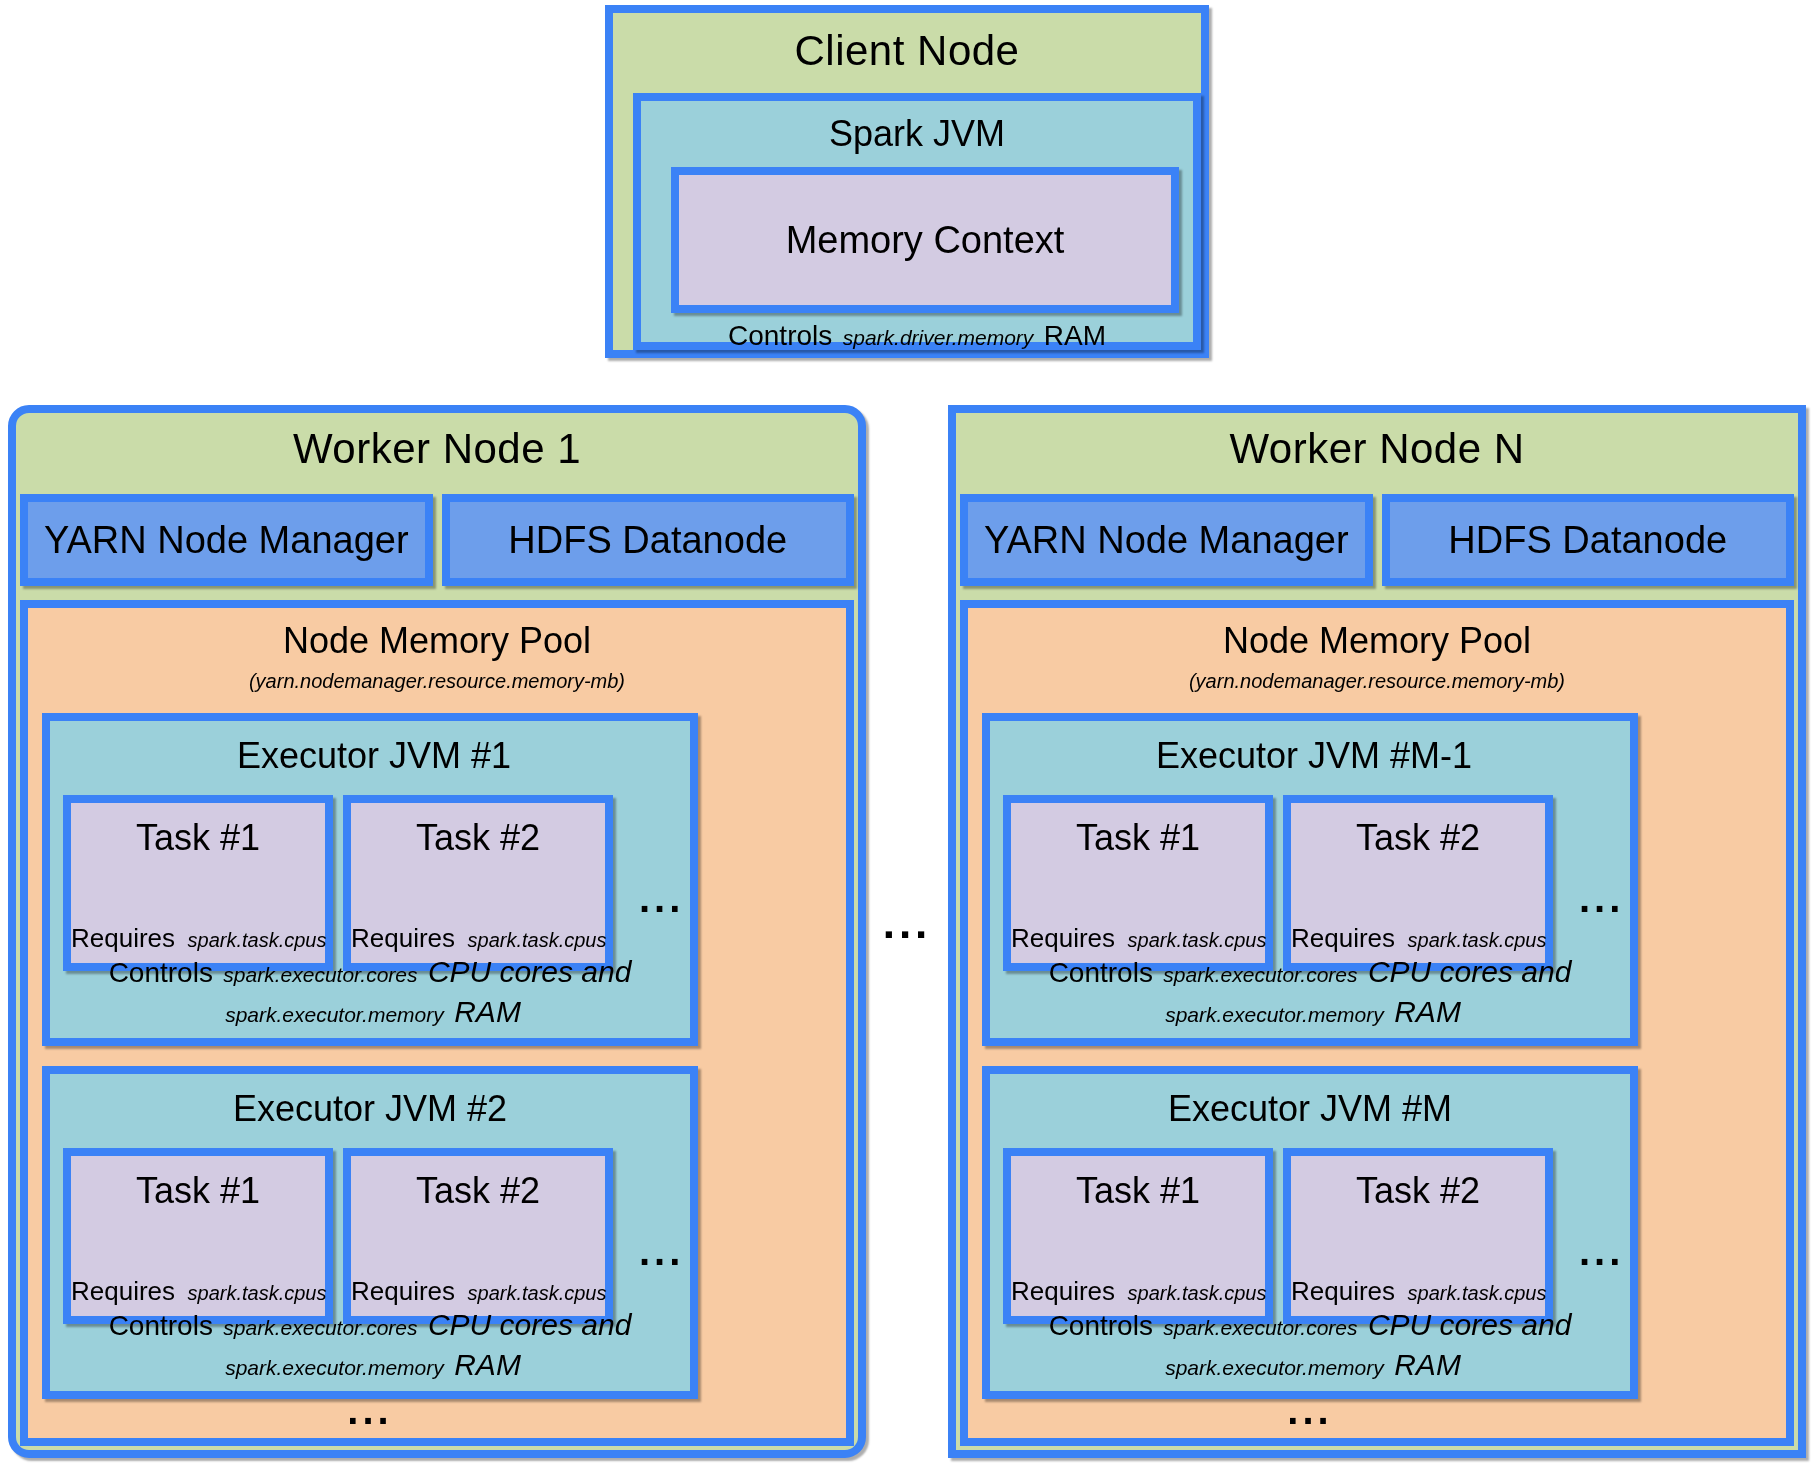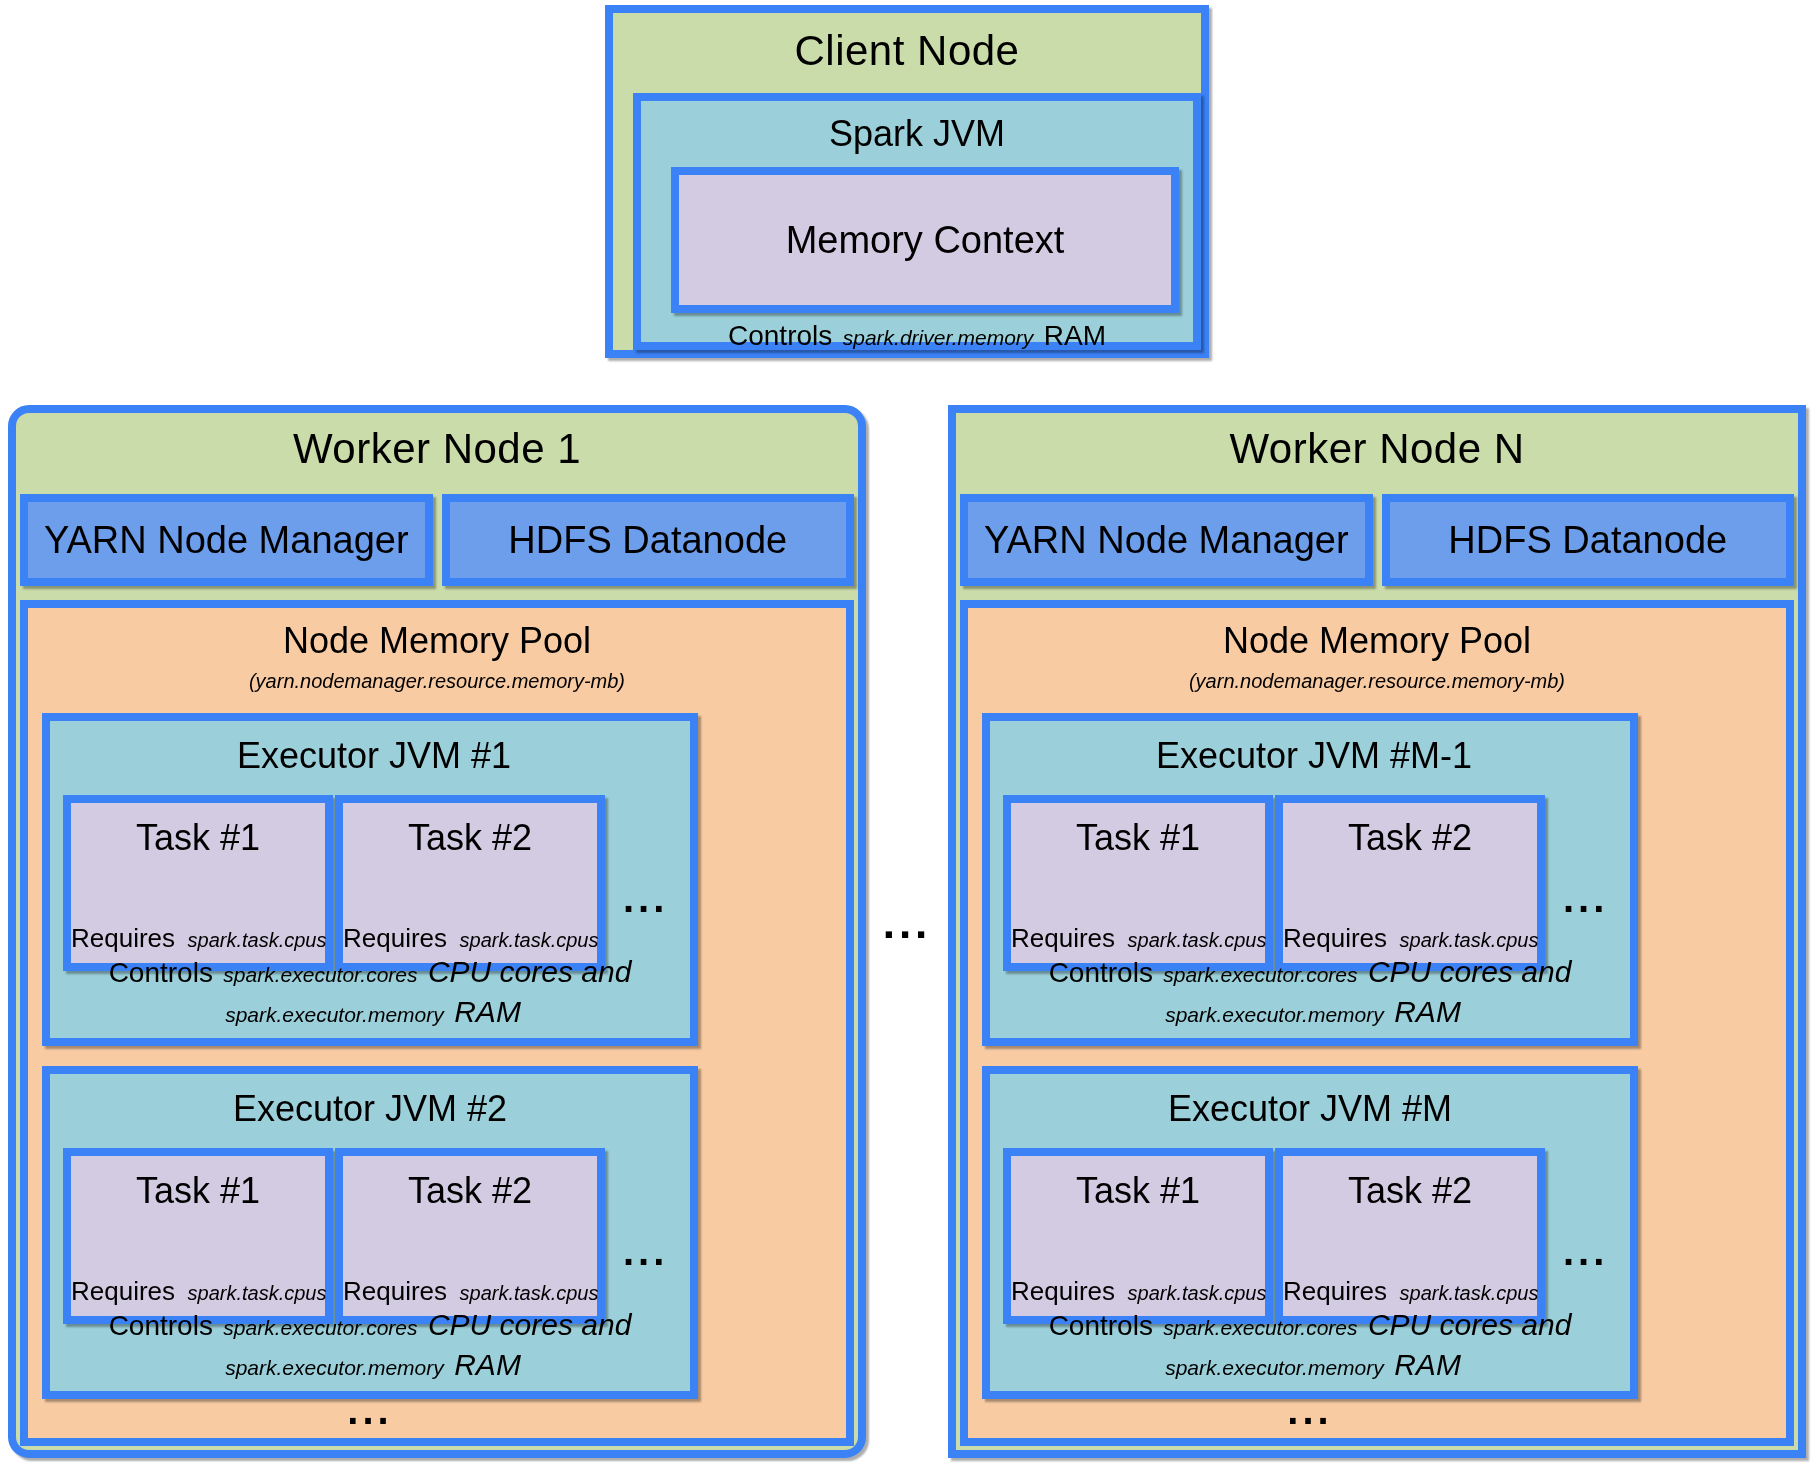--- a/index.html
+++ b/index.html
@@ -69,21 +69,21 @@
   .executor {
     position: absolute; left: 14px; width: 656px; height: 333px;
     background: #9bd0da;
   }
   .exec-0 { top: 105px; padding-left: 8px; }
   .exec-1 { top: 458px; }
   .exec-title { text-align: center; font-size: 36px; height: 70px; line-height: 70px; }
 
   .tasks {
     position: absolute; left: 13px; top: 74px; right: 4px; height: 176px;
-    display: flex; gap: 2px;
+    display: flex; gap: 10px;
   }
   .task {
     position: relative; width: 270px; background: #d3cbe2;
   }
   .task-title { margin-top: 14px; text-align: center; font-size: 36px; }
   .task-req {
     position: absolute; bottom: 9px; left: 0; width: 100%;
     text-align: center; white-space: nowrap;
   }
   .req-main { font-size: 26px; }

